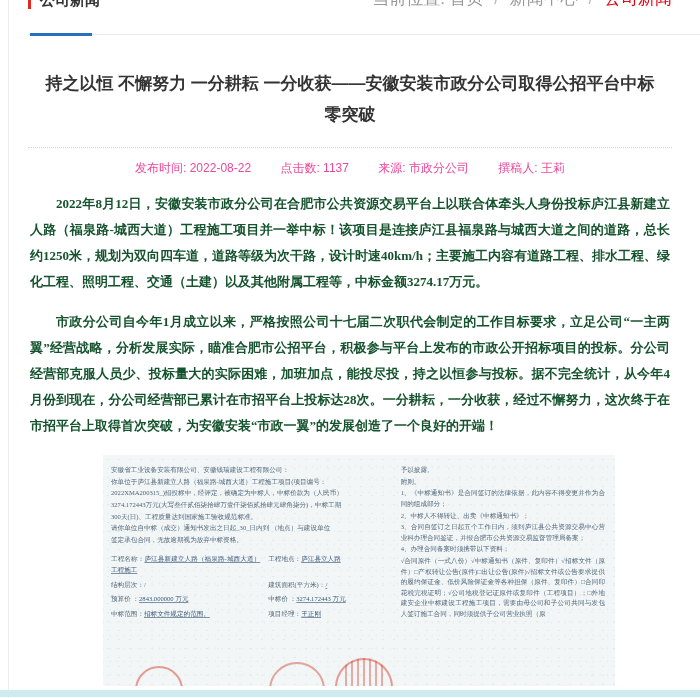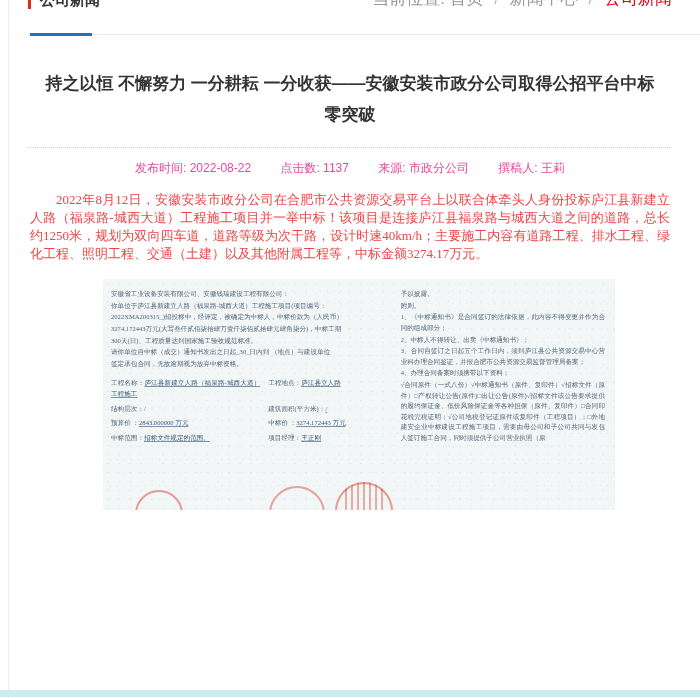--- a/index.html
+++ b/index.html
@@ -60,22 +60,23 @@
     border-top: 1px dotted #d6d6d6;
   }
   .article-meta {
     margin-top: 12px; text-align: center;
     font-size: 12px; color: #ec4899;
   }
   .article-meta .meta-item { margin: 0 13px; }
   .article-body {
     margin: 7px 30px 0;
     font-family: "Liberation Serif", serif;
-    font-size: 13px; line-height: 18px; color: #ef4444;
+    font-size: 13px; line-height: 26px; color: #14532d;
     text-align: justify;
+    font-weight: bold;
   }
   .article-body p { text-indent: 2em; margin-top: 14px; }
 
   
   .notice-image {
     position: relative;
     margin: 16px 0 0 103px;
     width: 512px; height: 231px;
     overflow: hidden;
     background-color: #f3f6f6;
@@ -179,20 +180,21 @@
     <span>市政分公司</span>
   </span>
   <span class="meta-item">
     <span>撰稿人:</span>
     <span>王莉</span>
   </span>
 </div>
 
 <div class="article-body">
   <p>2022年8月12日，安徽安装市政分公司在合肥市公共资源交易平台上以联合体牵头人身份投标庐江县新建立人路（福泉路-城西大道）工程施工项目并一举中标！该项目是连接庐江县福泉路与城西大道之间的道路，总长约1250米，规划为双向四车道，道路等级为次干路，设计时速40km/h；主要施工内容有道路工程、排水工程、绿化工程、照明工程、交通（土建）以及其他附属工程等，中标金额3274.17万元。</p>
+  <p>市政分公司自今年1月成立以来，严格按照公司十七届二次职代会制定的工作目标要求，立足公司“一主两翼”经营战略，分析发展实际，瞄准合肥市公招平台，积极参与平台上发布的市政公开招标项目的投标。分公司经营部克服人员少、投标量大的实际困难，加班加点，能投尽投，持之以恒参与投标。据不完全统计，从今年4月份到现在，分公司经营部已累计在市招平台上投标达28次。一分耕耘，一分收获，经过不懈努力，这次终于在市招平台上取得首次突破，为安徽安装“市政一翼”的发展创造了一个良好的开端！</p>
 </div>
 
 <div class="notice-image">
   <div class="notice-cols">
     <div class="notice-left">
       <div class="nline">安徽省工业设备安装有限公司、安徽钱瑞建设工程有限公司：</div>
       <div class="nline u">你单位于庐江县新建立人路（福泉路-城西大道）工程施工项目(项目编号：</div>
       <div class="nline">2022XMA200315_)招投标中，经评定，被确定为中标人，中标价款为（人民币）</div>
       <div class="nline">3274.172443万元(大写叁仟贰佰柒拾肆万壹仟柒佰贰拾肆元肆角柒分)，中标工期</div>
       <div class="nline">300天(日)、工程质量达到国家施工验收规范标准。</div>

